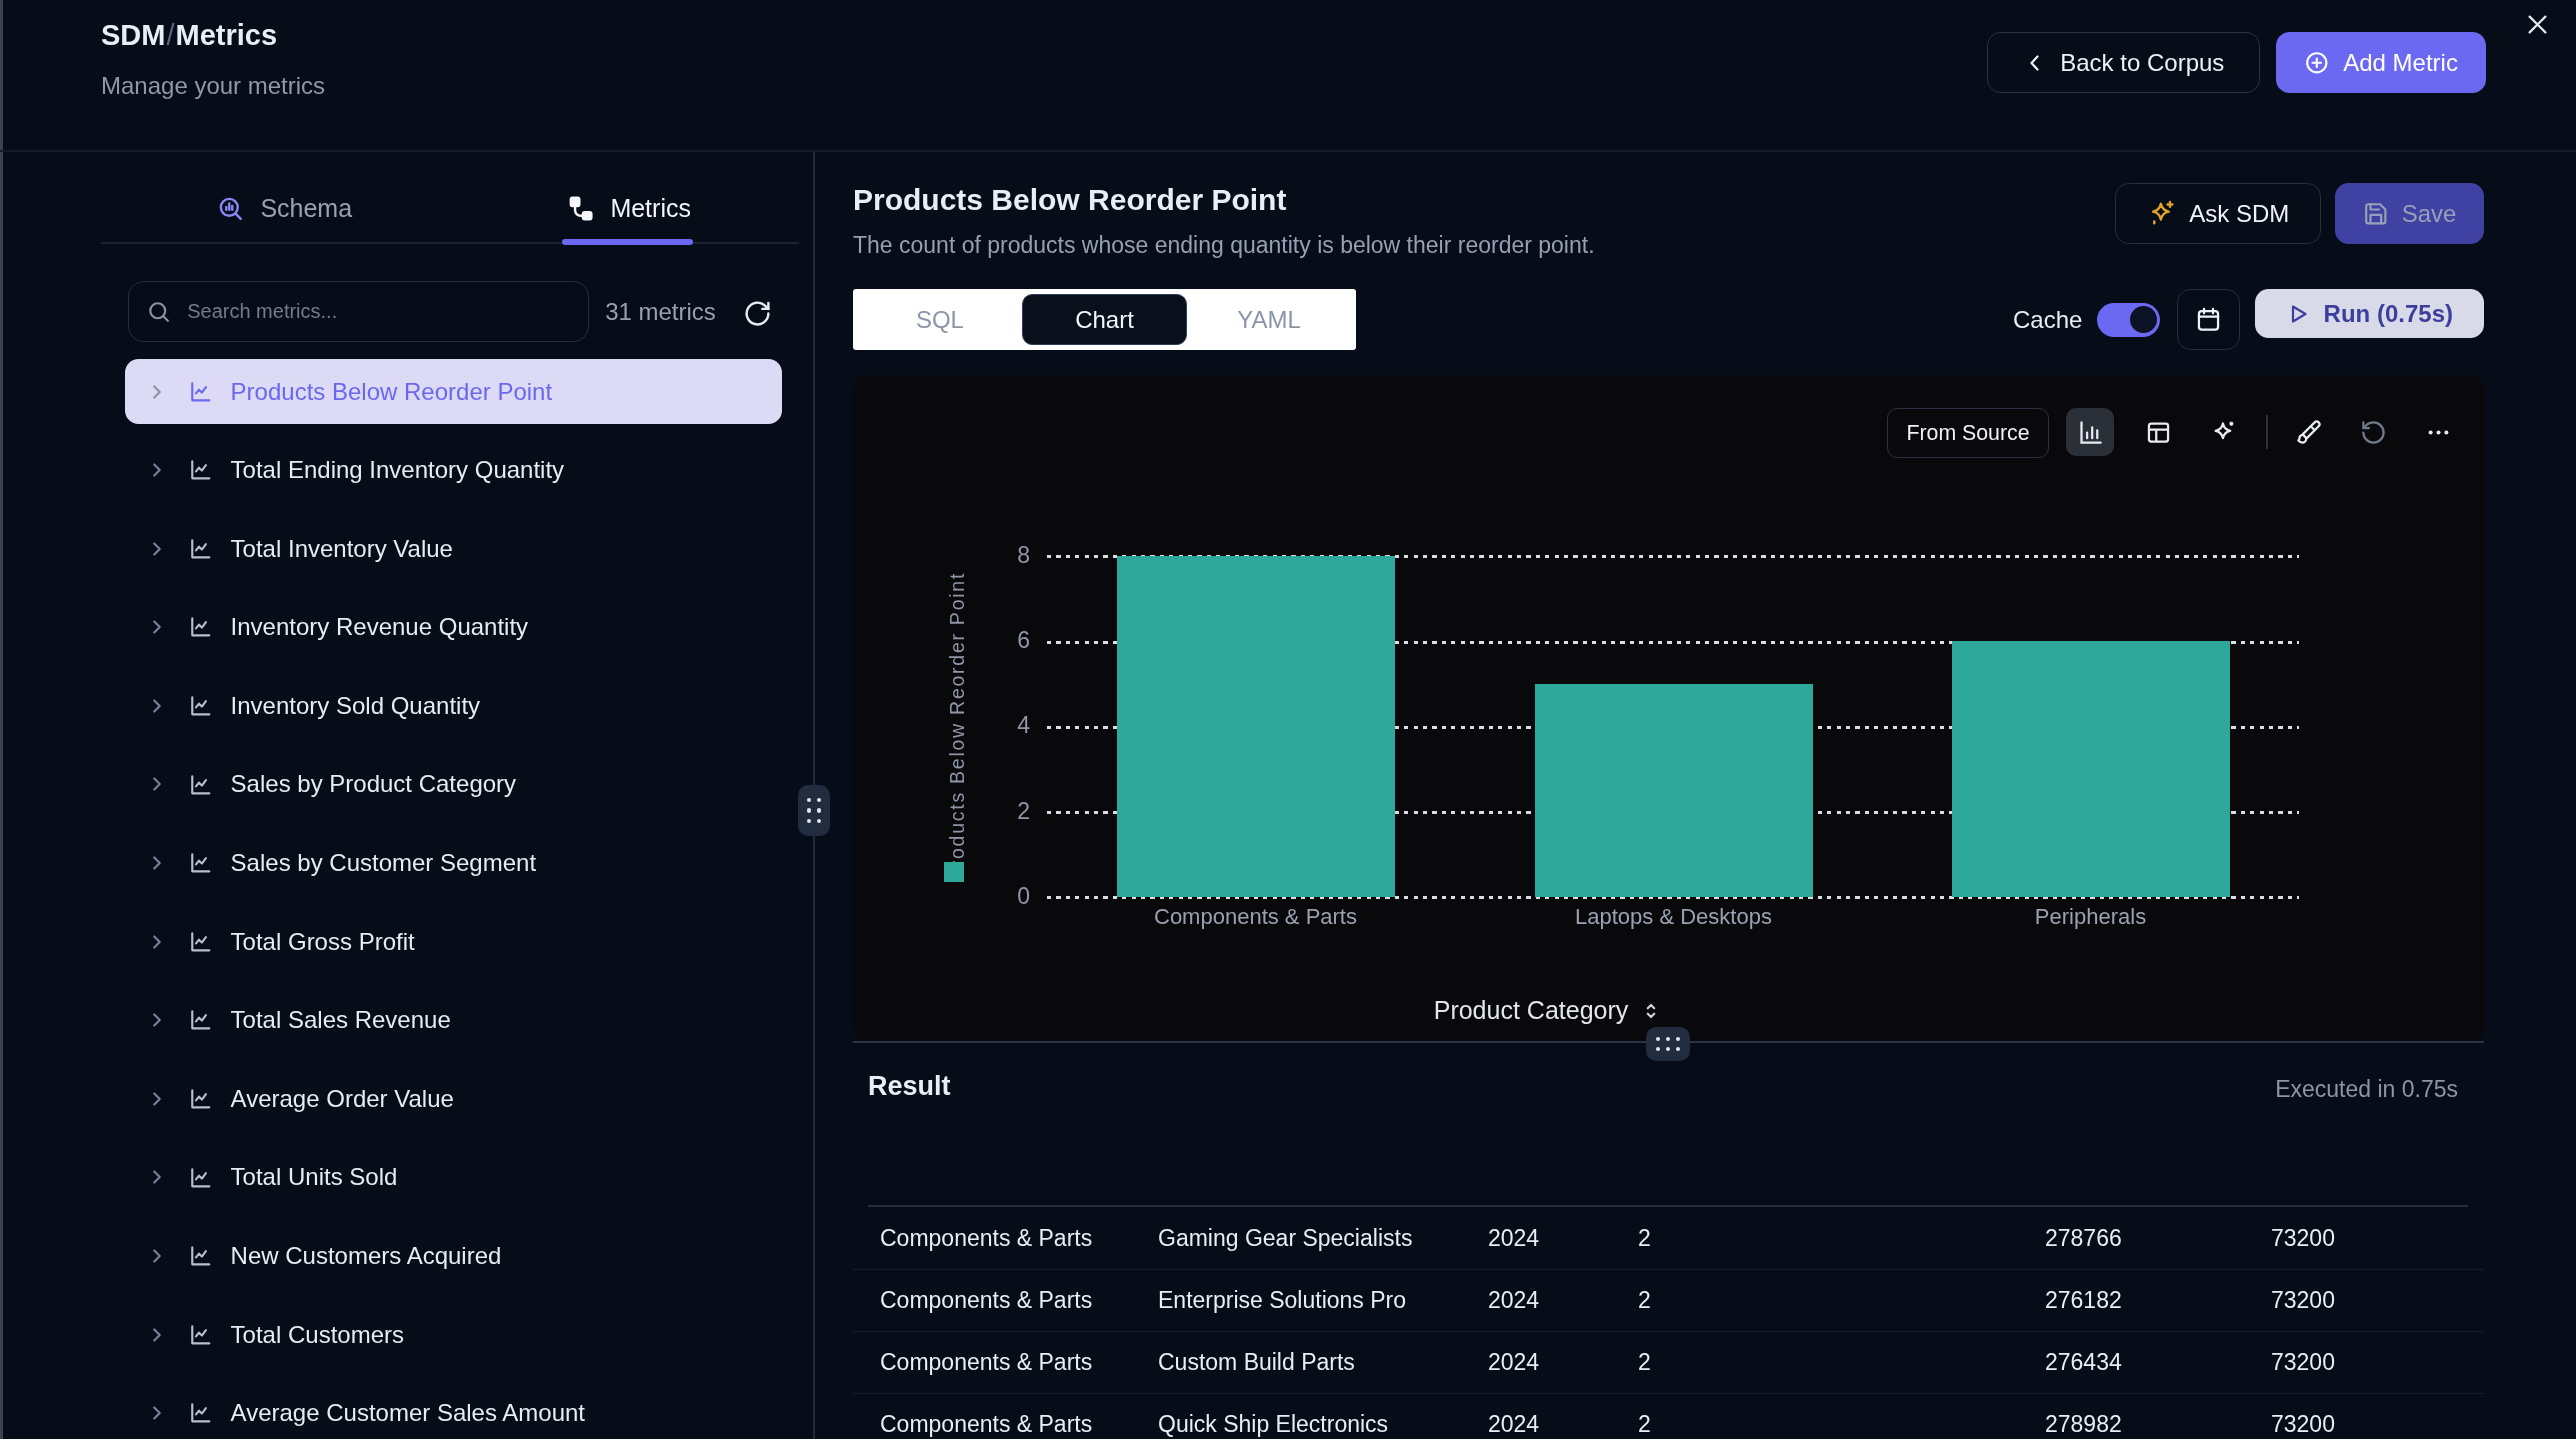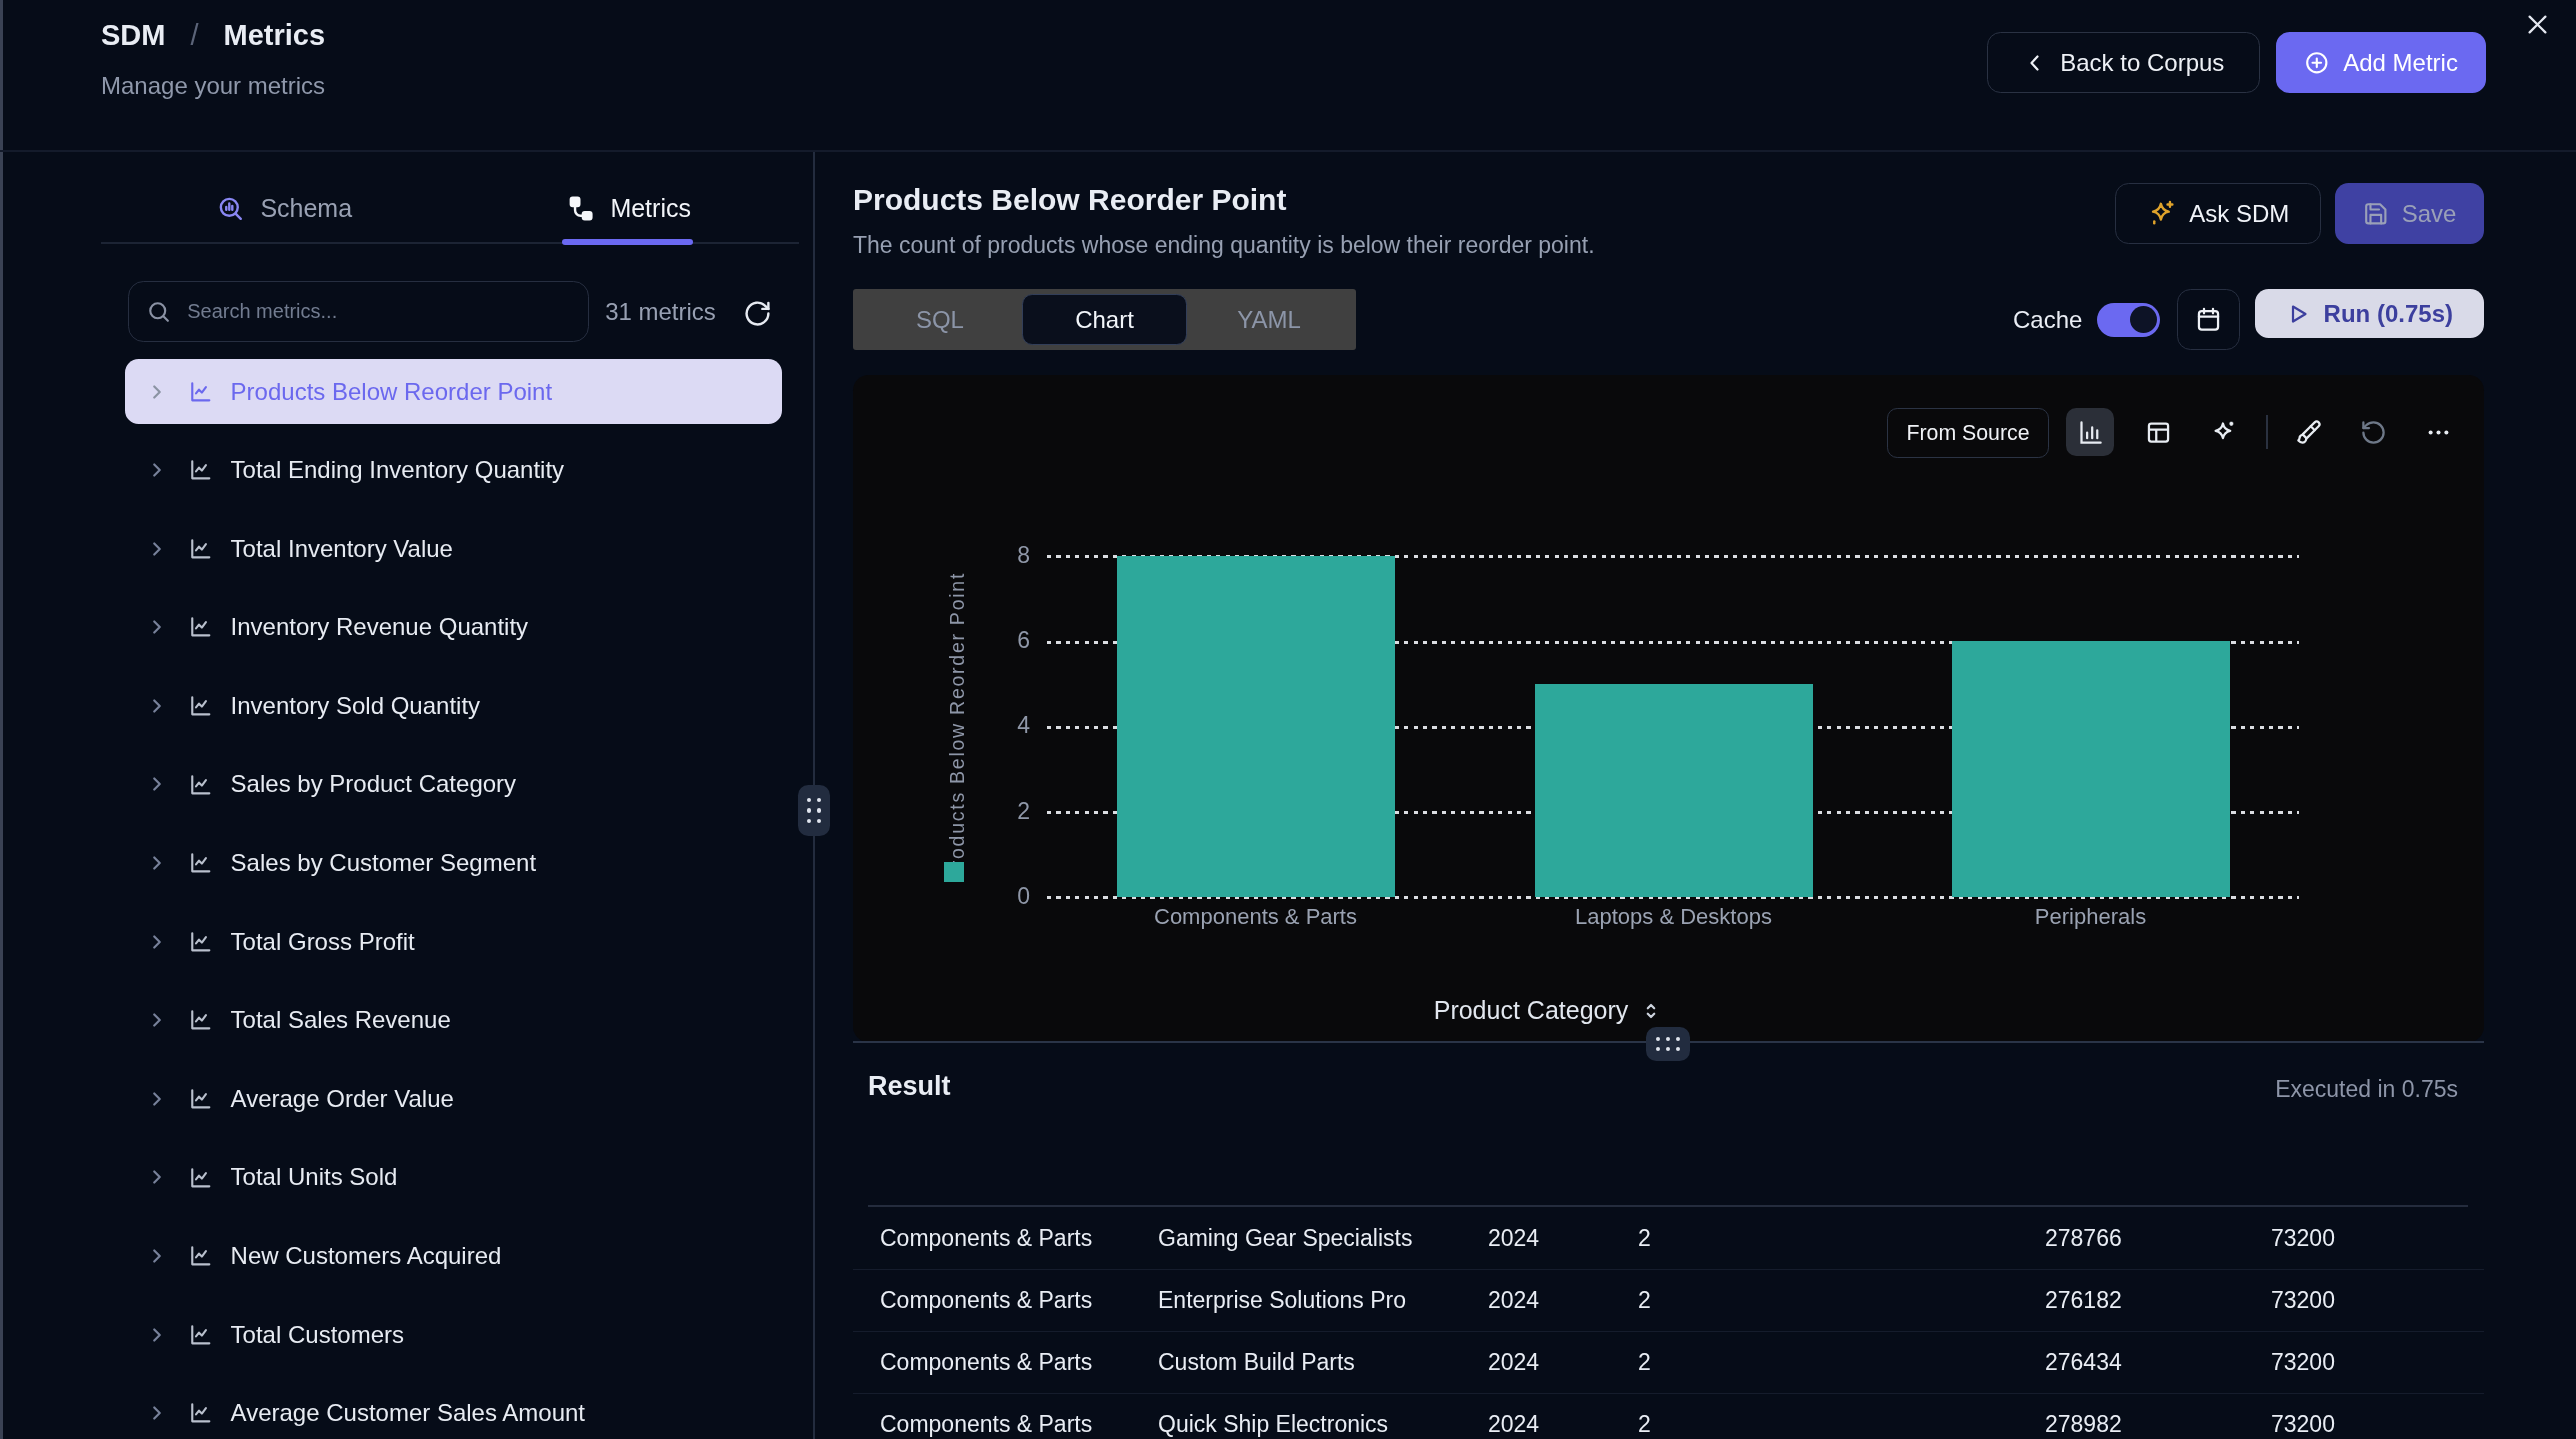--- a/index.html
+++ b/index.html
@@ -5,21 +5,21 @@
   html,body{margin:0;padding:0;background:#02060e;}
   #app{position:relative;width:2576px;height:1440px;background:#060c18;overflow:hidden;
        font-family:"Liberation Sans","DejaVu Sans",sans-serif;color:#e9edf4;}
   .abs{position:absolute;}
   svg{display:block;}
 
   
   .edge-strip{left:0;top:0;width:2.6px;height:100%;background:#3a4254;}
 
   
-  .breadcrumb{left:101px;top:19px;display:flex;align-items:baseline;gap:25px;
+  .breadcrumb{left:101px;top:19px;display:flex;align-items:baseline;gap:1px;
               font-size:29px;font-weight:700;}
   .breadcrumb .sep{color:#5b6478;font-weight:400;}
   .hdr-sub{left:101px;top:72px;font-size:24px;color:#8f98ab;}
   .btn{display:flex;align-items:center;justify-content:center;gap:13.6px;box-sizing:border-box;
        border-radius:13.6px;font-size:24px;cursor:pointer;}
   .btn-back{left:1987px;top:32px;width:273px;height:61px;border:1.7px solid #2a3243;color:#eef1f6;}
   .btn-add{left:2276px;top:32px;width:210px;height:61px;background:#6b69f1;color:#ffffff;}
   .close-x{left:2518px;top:5.1px;width:39px;height:39px;display:flex;align-items:center;justify-content:center;color:#e4e8f0;}
   .hdr-border{left:0;top:150px;width:2576px;height:1.7px;background:#141b2b;}
 
@@ -52,21 +52,21 @@
   .div-grip{left:798px;top:785px;width:32px;height:51px;grid-template-columns:repeat(2,4.3px);}
   .panel-grip{left:1646px;top:1027px;width:44px;height:34px;grid-template-columns:repeat(3,4.3px);}
 
   
   .m-title{left:853px;top:183px;font-size:30px;font-weight:700;}
   .m-sub{left:853px;top:232px;font-size:23px;color:#97a0b2;}
   .btn-ask{left:2115px;top:183px;width:206px;height:61px;border:1.7px solid #272f41;color:#f0f3f8;}
   .btn-save{left:2335px;top:183px;width:149px;height:61px;background:#3f41a3;color:#9aa0b8;}
 
   
-  .seg{left:853px;top:289px;width:503px;height:61px;background:#404040;border-radius:3px;
+  .seg{left:853px;top:289px;width:503px;height:61px;background:#ffffff;border-radius:3px;
        display:flex;padding:5.1px;box-sizing:border-box;}
   .seg-item{flex:1;display:flex;align-items:center;justify-content:center;font-size:24px;
             color:#8c95a8;border-radius:10.2px;cursor:pointer;box-sizing:border-box;}
   .seg-item.active{background:#0a0f1c;border:1.7px solid #323e59;color:#f2f5f9;}
   .cache-label{left:2013px;top:289px;height:61px;display:flex;align-items:center;font-size:24px;color:#e9edf4;}
   .toggle{left:2097px;top:303px;width:63px;height:34px;border-radius:17px;background:#6b69f1;cursor:pointer;}
   .toggle .knob{position:absolute;right:3.4px;top:3.4px;width:27px;height:27px;border-radius:50%;background:#0d1326;}
   .btn-cal{left:2177px;top:289px;width:63px;height:61px;border:1.7px solid #272f41;color:#eef1f6;border-radius:13.6px;}
   .btn-run{left:2255px;top:289px;width:229px;height:49px;background:#d9dae8;color:#3c3f9e;font-weight:700;}
 

